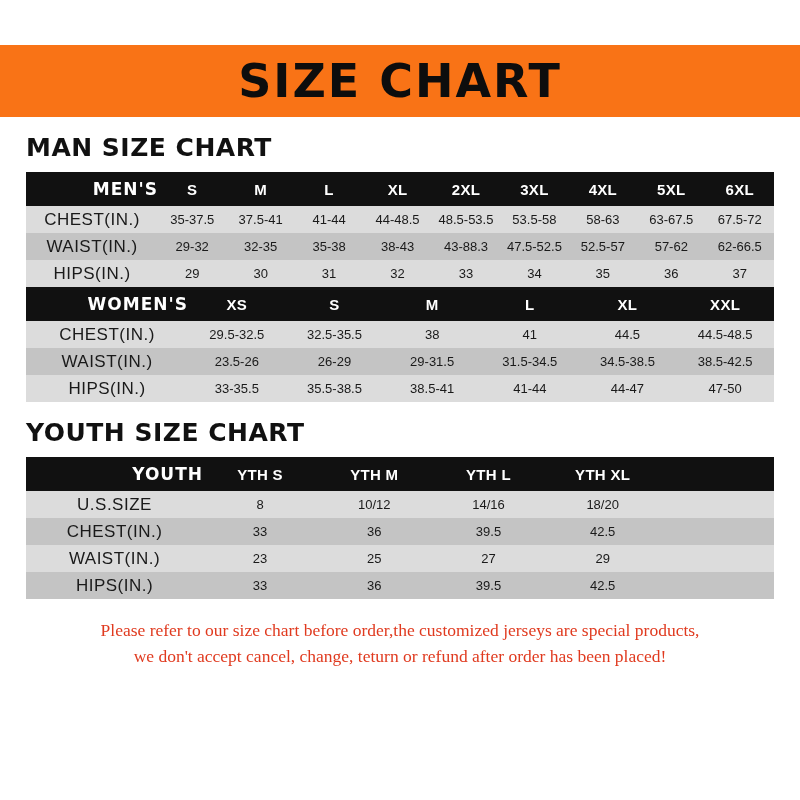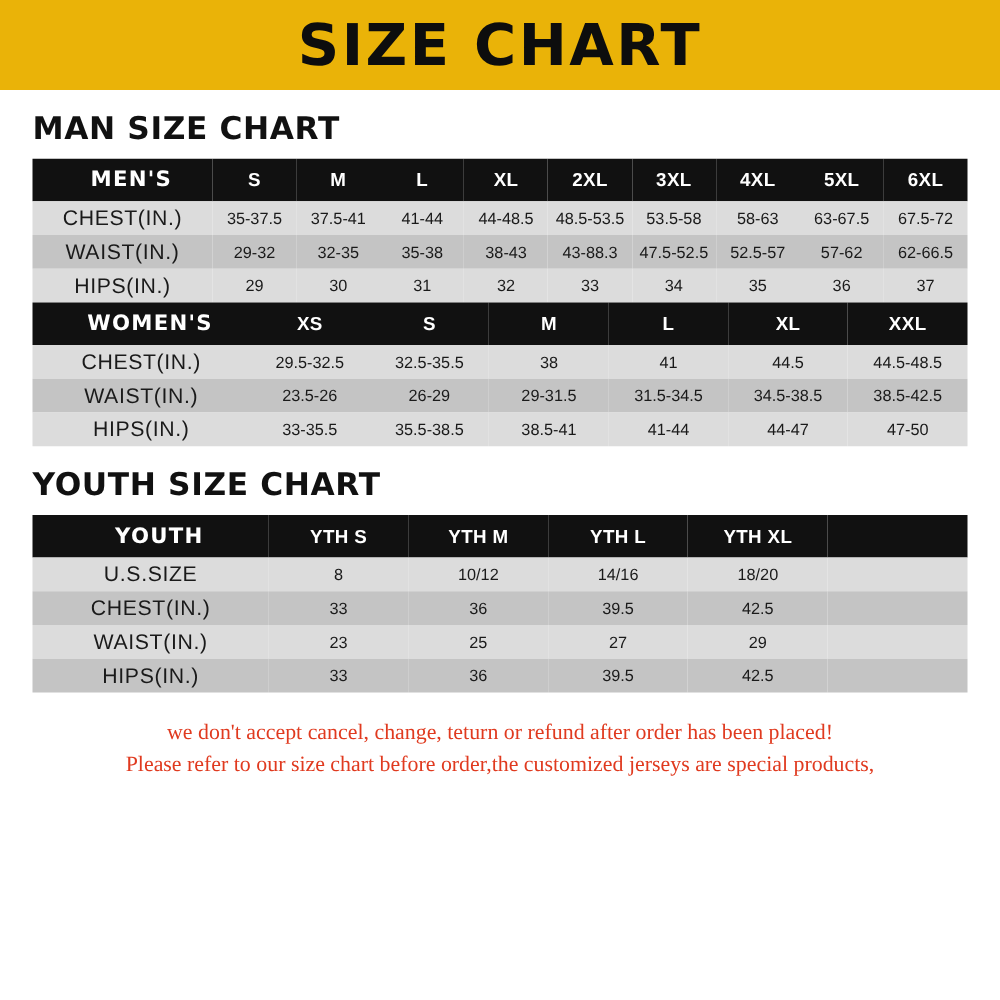--- a/index.html
+++ b/index.html
@@ -17,24 +17,25 @@
     position: relative;
     width: 800px;
     height: 800px;
     box-sizing: border-box;
     background: #ffffff;
   }
   
   .banner {
     position: relative;
     height: 72px;
-    background: #eab308;
+    background: #f97316;
     display: flex;
     align-items: center;
     justify-content: center;
+    margin-top: 45px;
   }
   .banner-title {
     font-family: "DejaVu Sans", sans-serif;
     font-weight: bold;
     font-size: 46px;
     letter-spacing: 2px;
     color: #0d0d0d;
     line-height: 1;
   }
   .content {
@@ -66,22 +67,22 @@
   }
   table.size-table thead th {
     background: #111111;
     color: #ffffff;
     font-weight: bold;
     font-size: 15px;
     height: 34px;
     letter-spacing: 0.3px;
   }
   table.size-table thead th.row-head {
-    text-align: center;
-    padding-left: 14px;
+    text-align: right;
+    padding-left: 2px;
     font-size: 17px;
     letter-spacing: 1px;
     font-family: "DejaVu Sans", sans-serif;
     margin-left: 36px;
   }
   table.size-table tbody tr.band-light td {
     background: #dcdcdc;
   }
   table.size-table tbody tr.band-dark td {
     background: #c4c4c4;
@@ -260,18 +261,18 @@
           <td>33</td>
           <td>36</td>
           <td>39.5</td>
           <td>42.5</td>
           <td></td>
         </tr>
       </tbody>
     </table>
 
     <div class="footer-note">
+      <span class="line">Please refer to our size chart before order,the customized jerseys are special products,</span>
       <span class="line">we don't accept cancel, change, teturn or refund after order has been placed!</span>
-      <span class="line">Please refer to our size chart before order,the customized jerseys are special products,</span>
     </div>
 
   </div>
 </div>
 
 </body></html>

